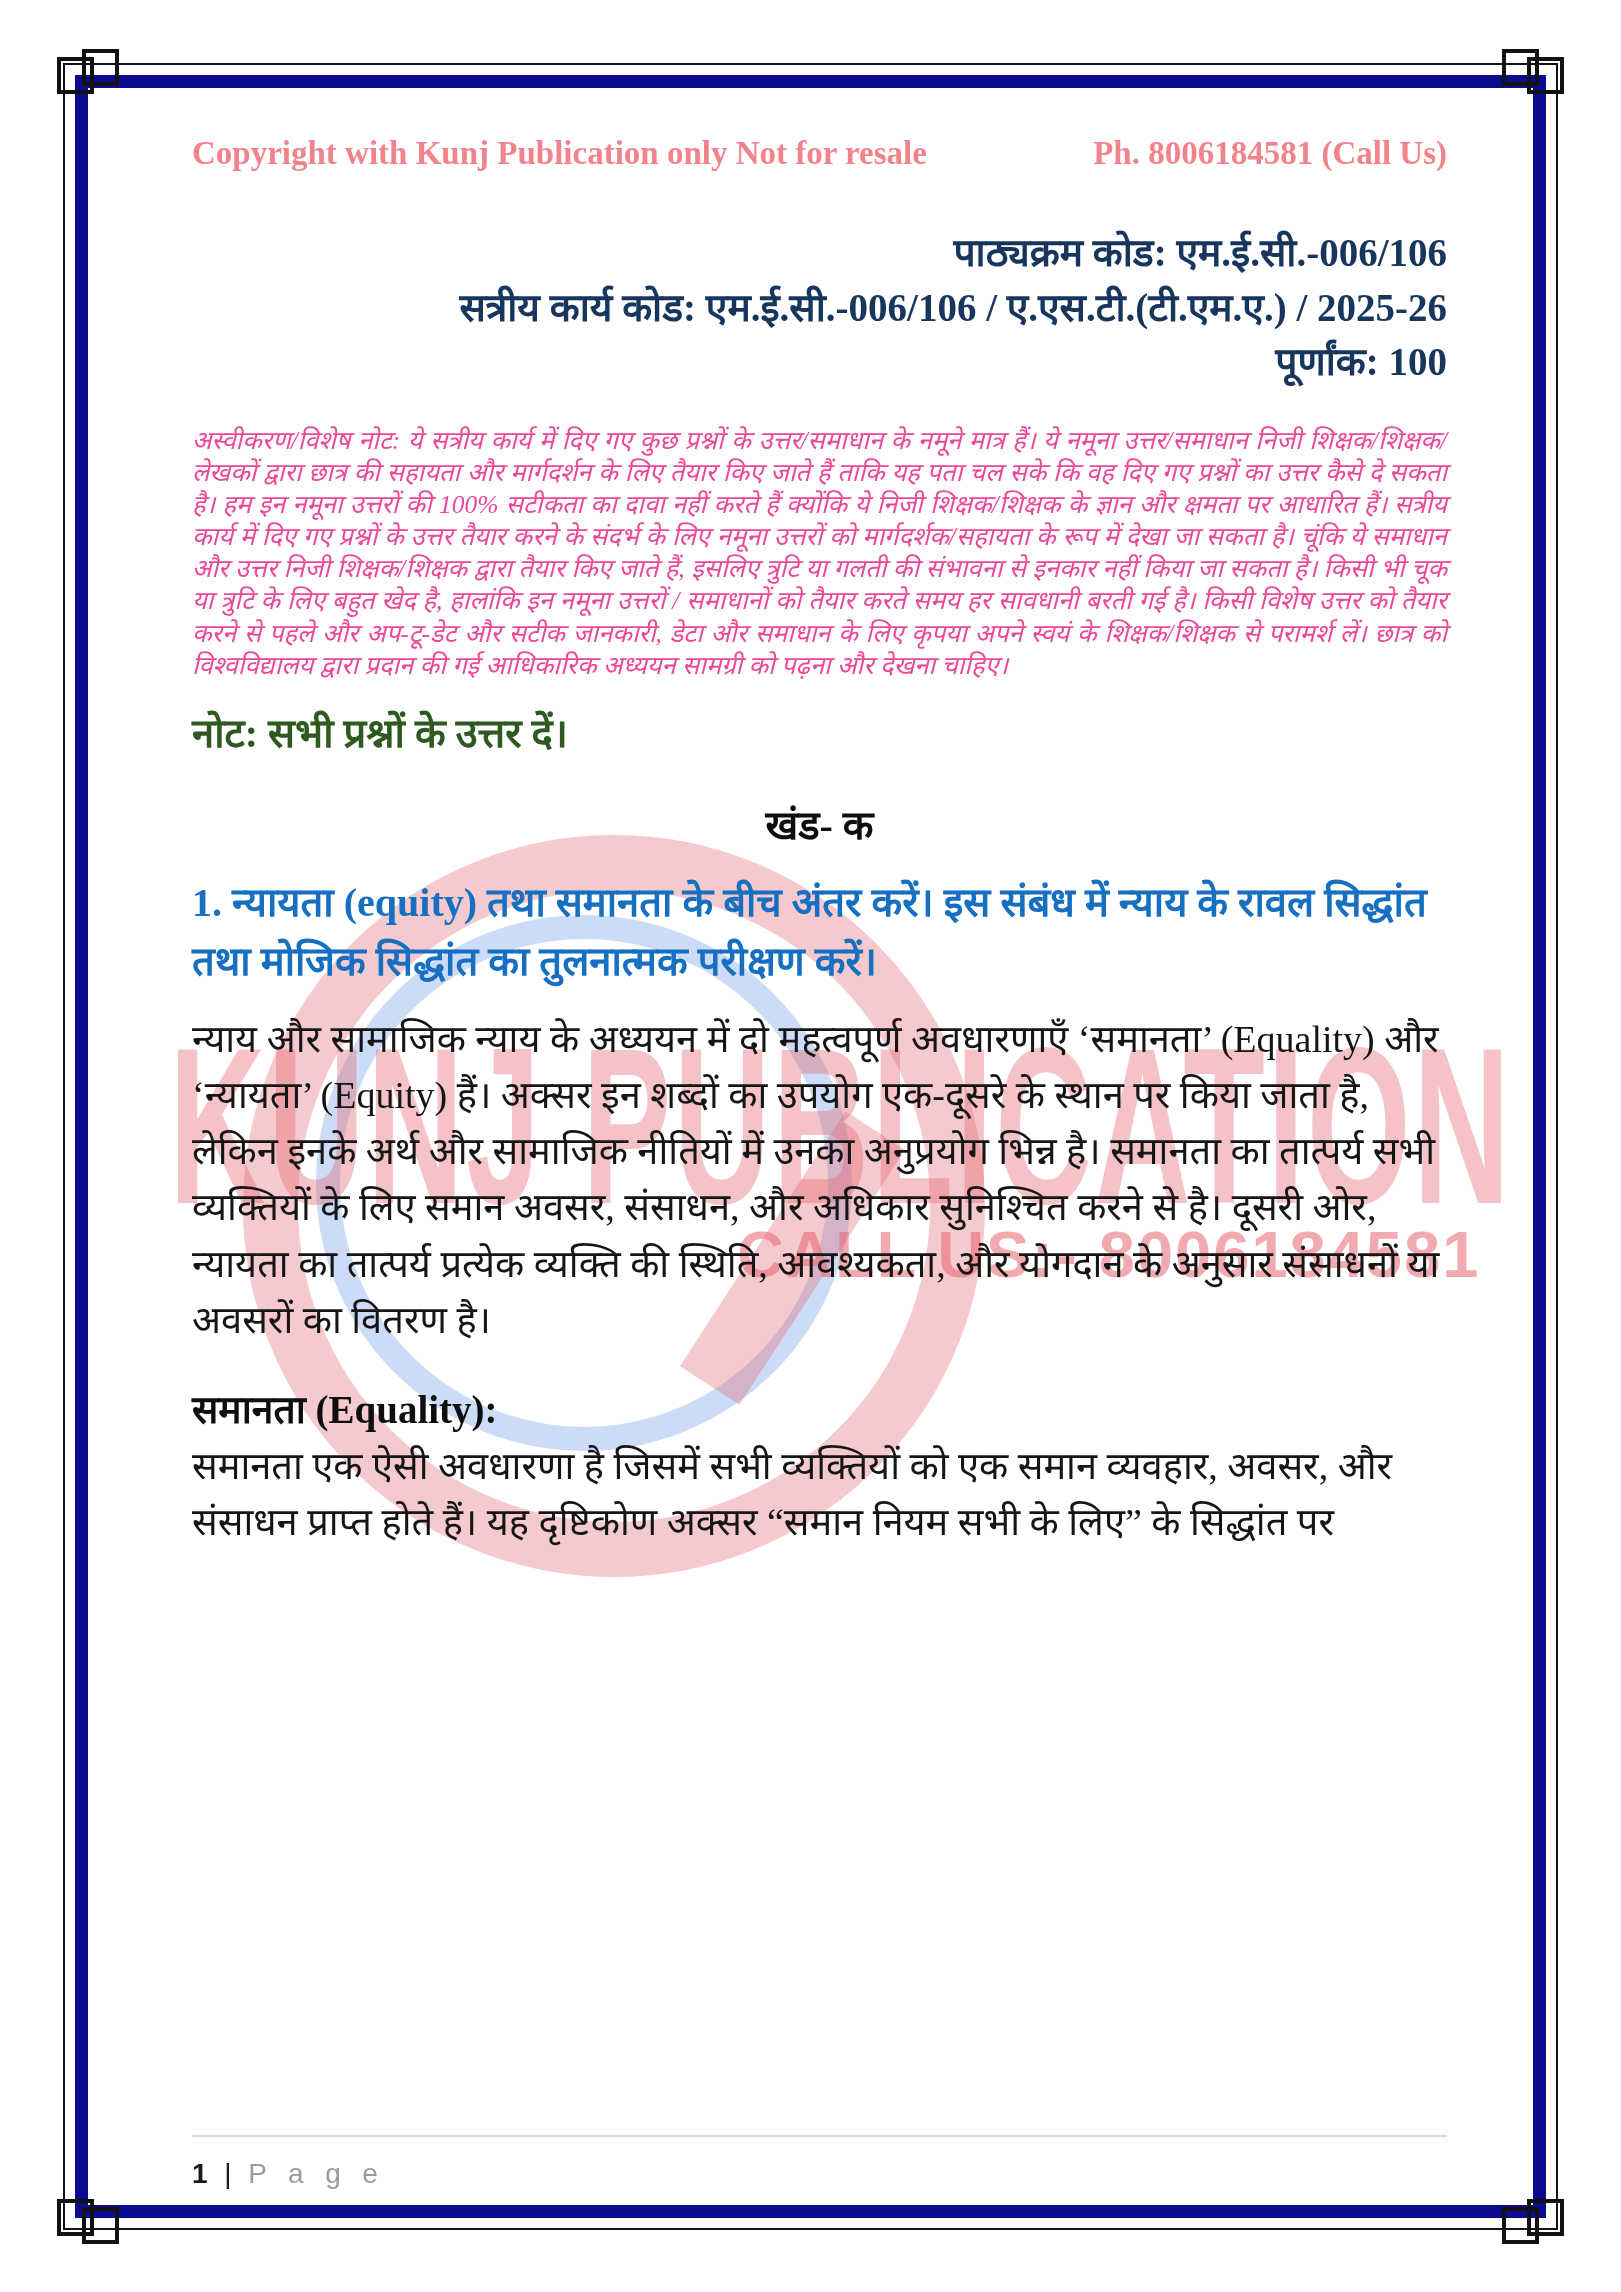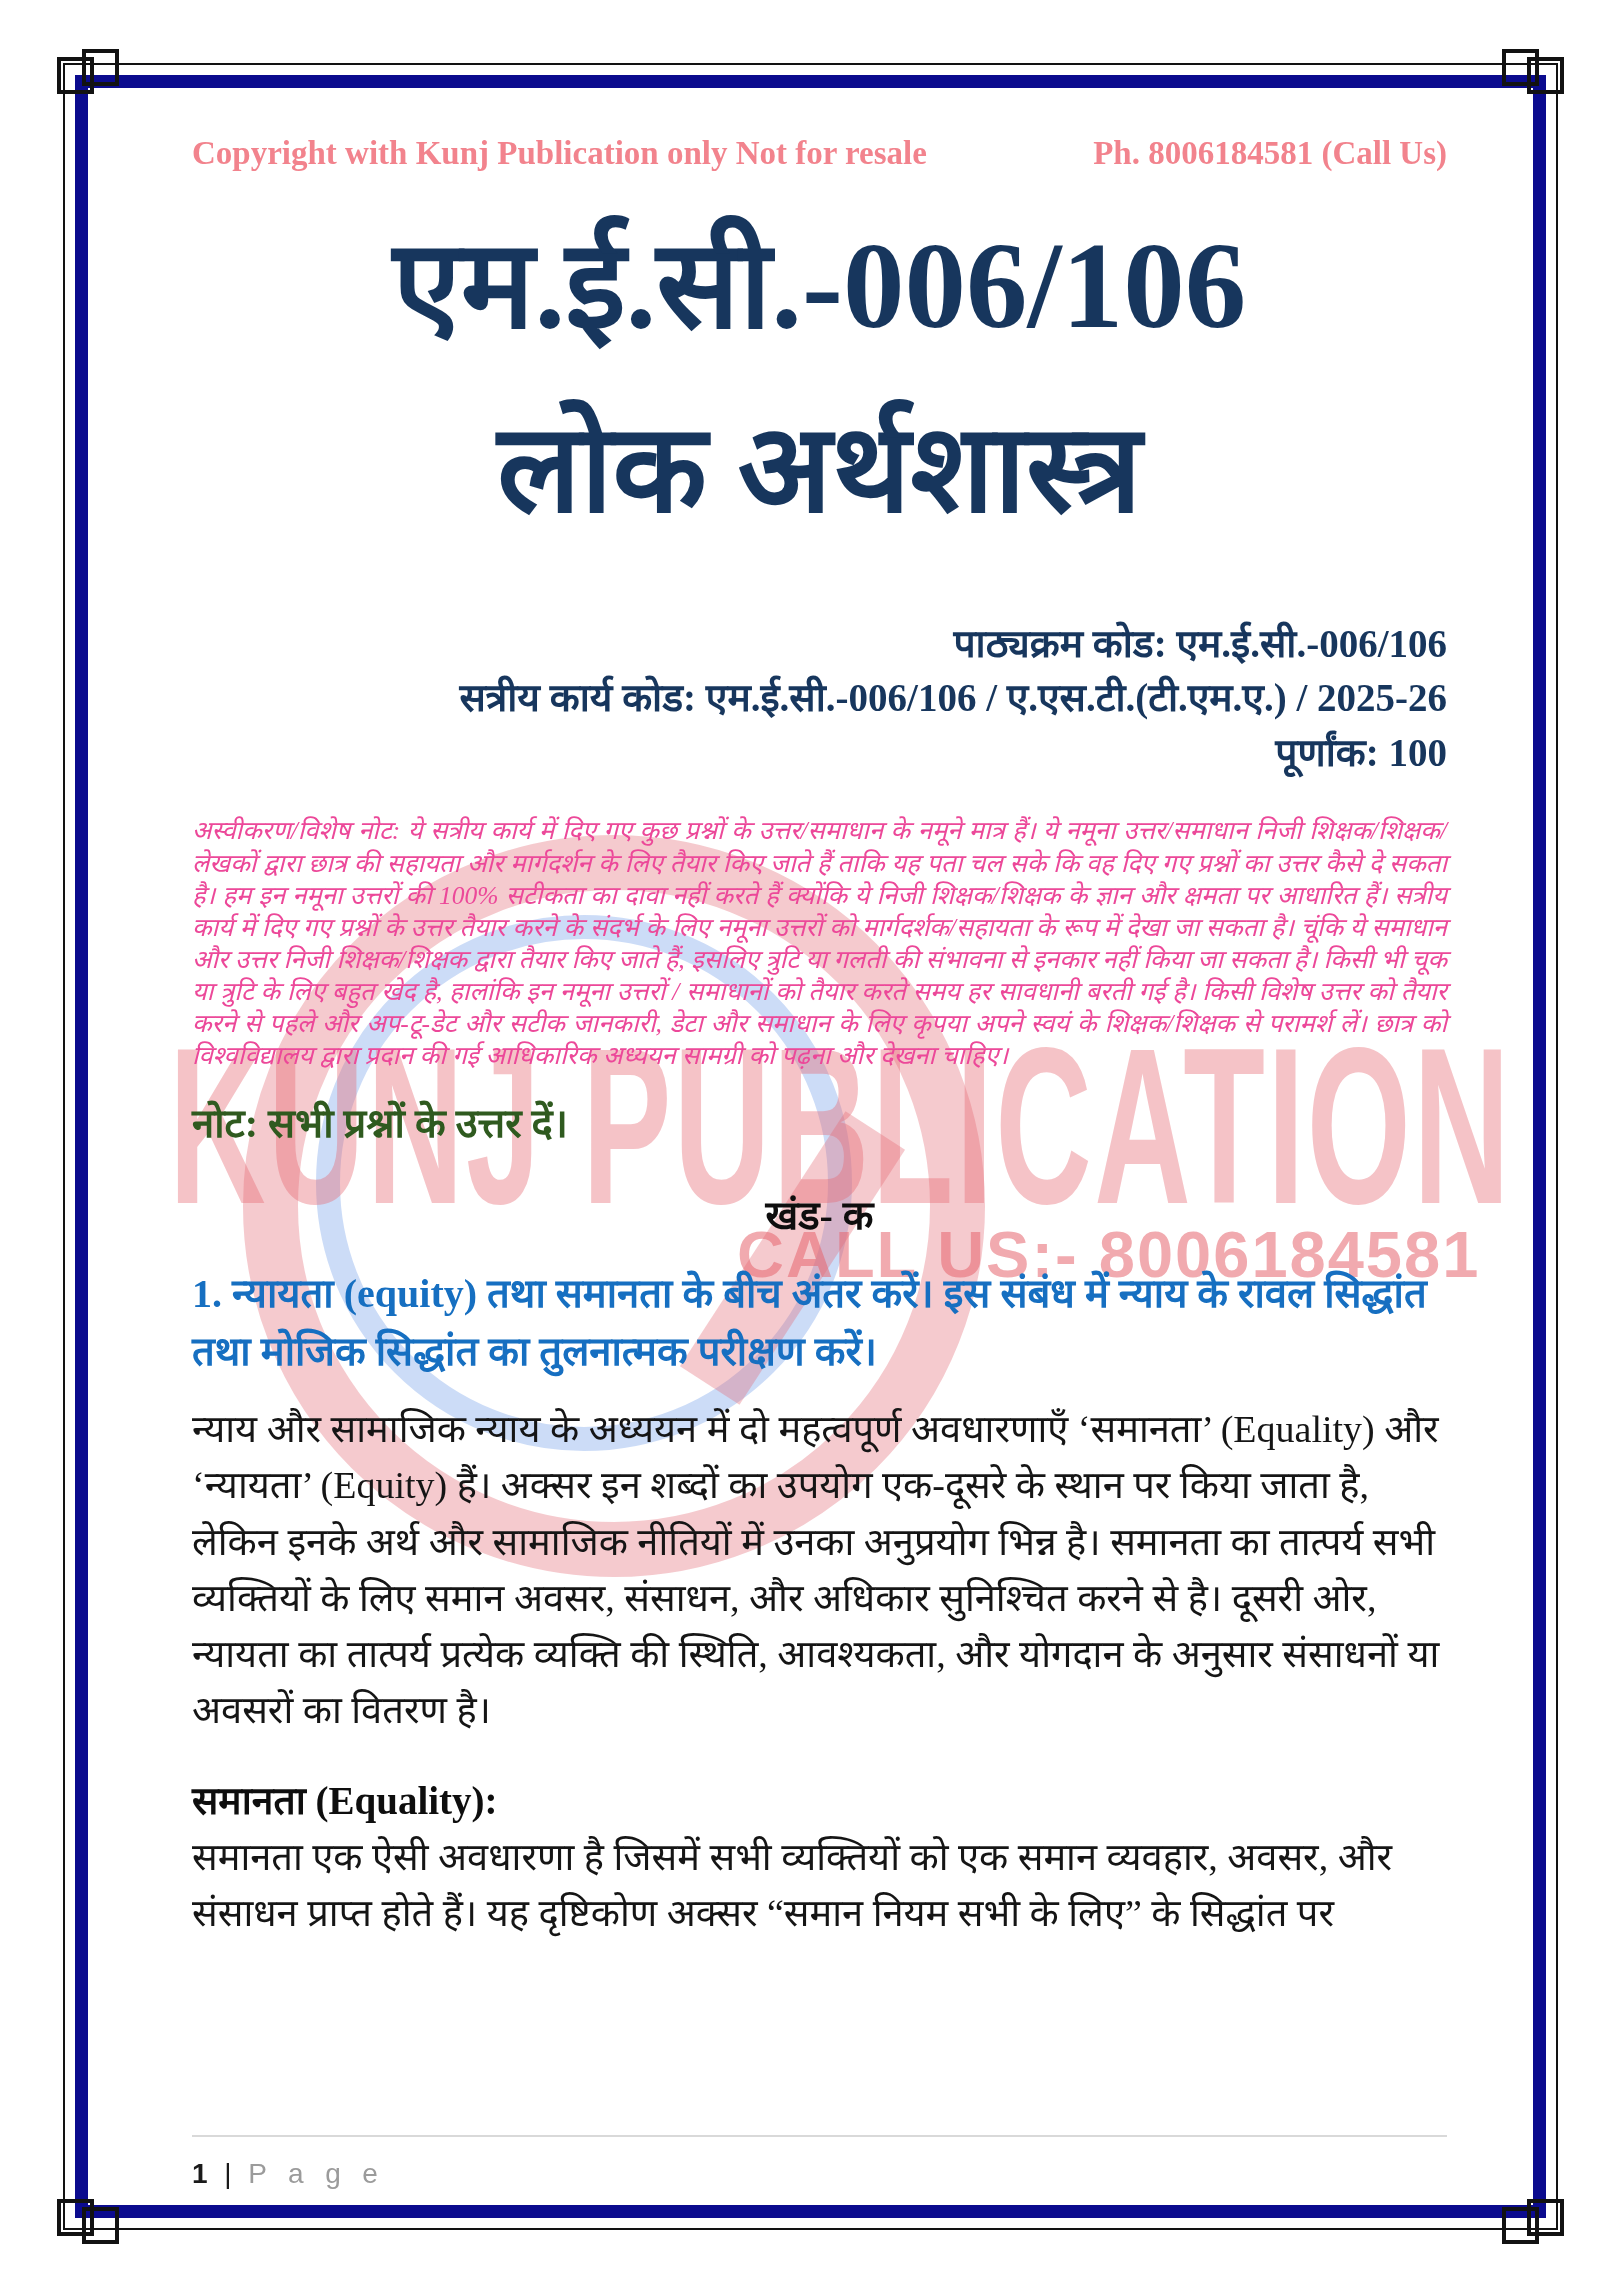--- a/index.html
+++ b/index.html
@@ -100,24 +100,20 @@
   <div class="corner-sq br1"></div>
   <div class="corner-sq br2"></div>
 
   <div class="content">
 
     <div class="copyright-row">
       <span>Copyright with Kunj Publication only Not for resale</span>
       <span>Ph. 8006184581 (Call Us)</span>
     </div>
 
-    <div class="titles">
-      <div>एम.ई.सी.-006/106</div>
-      <div>लोक अर्थशास्त्र</div>
-    </div>
 
     <div class="codes">
       <div>पाठ्यक्रम कोड: एम.ई.सी.-006/106</div>
       <div>सत्रीय कार्य कोड: एम.ई.सी.-006/106 / ए.एस.टी.(टी.एम.ए.) / 2025-26</div>
       <div>पूर्णांक: 100</div>
     </div>
 
     <div class="disclaimer">अस्वीकरण/विशेष नोट: ये सत्रीय कार्य में दिए गए कुछ प्रश्नों के उत्तर/समाधान के नमूने मात्र हैं। ये नमूना उत्तर/समाधान निजी शिक्षक/शिक्षक/लेखकों द्वारा छात्र की सहायता और मार्गदर्शन के लिए तैयार किए जाते हैं ताकि यह पता चल सके कि वह दिए गए प्रश्नों का उत्तर कैसे दे सकता है। हम इन नमूना उत्तरों की 100% सटीकता का दावा नहीं करते हैं क्योंकि ये निजी शिक्षक/शिक्षक के ज्ञान और क्षमता पर आधारित हैं। सत्रीय कार्य में दिए गए प्रश्नों के उत्तर तैयार करने के संदर्भ के लिए नमूना उत्तरों को मार्गदर्शक/सहायता के रूप में देखा जा सकता है। चूंकि ये समाधान और उत्तर निजी शिक्षक/शिक्षक द्वारा तैयार किए जाते हैं, इसलिए त्रुटि या गलती की संभावना से इनकार नहीं किया जा सकता है। किसी भी चूक या त्रुटि के लिए बहुत खेद है, हालांकि इन नमूना उत्तरों / समाधानों को तैयार करते समय हर सावधानी बरती गई है। किसी विशेष उत्तर को तैयार करने से पहले और अप-टू-डेट और सटीक जानकारी, डेटा और समाधान के लिए कृपया अपने स्वयं के शिक्षक/शिक्षक से परामर्श लें। छात्र को विश्वविद्यालय द्वारा प्रदान की गई आधिकारिक अध्ययन सामग्री को पढ़ना और देखना चाहिए।</div>
 
     <div class="note">नोट: सभी प्रश्नों के उत्तर दें।</div>

